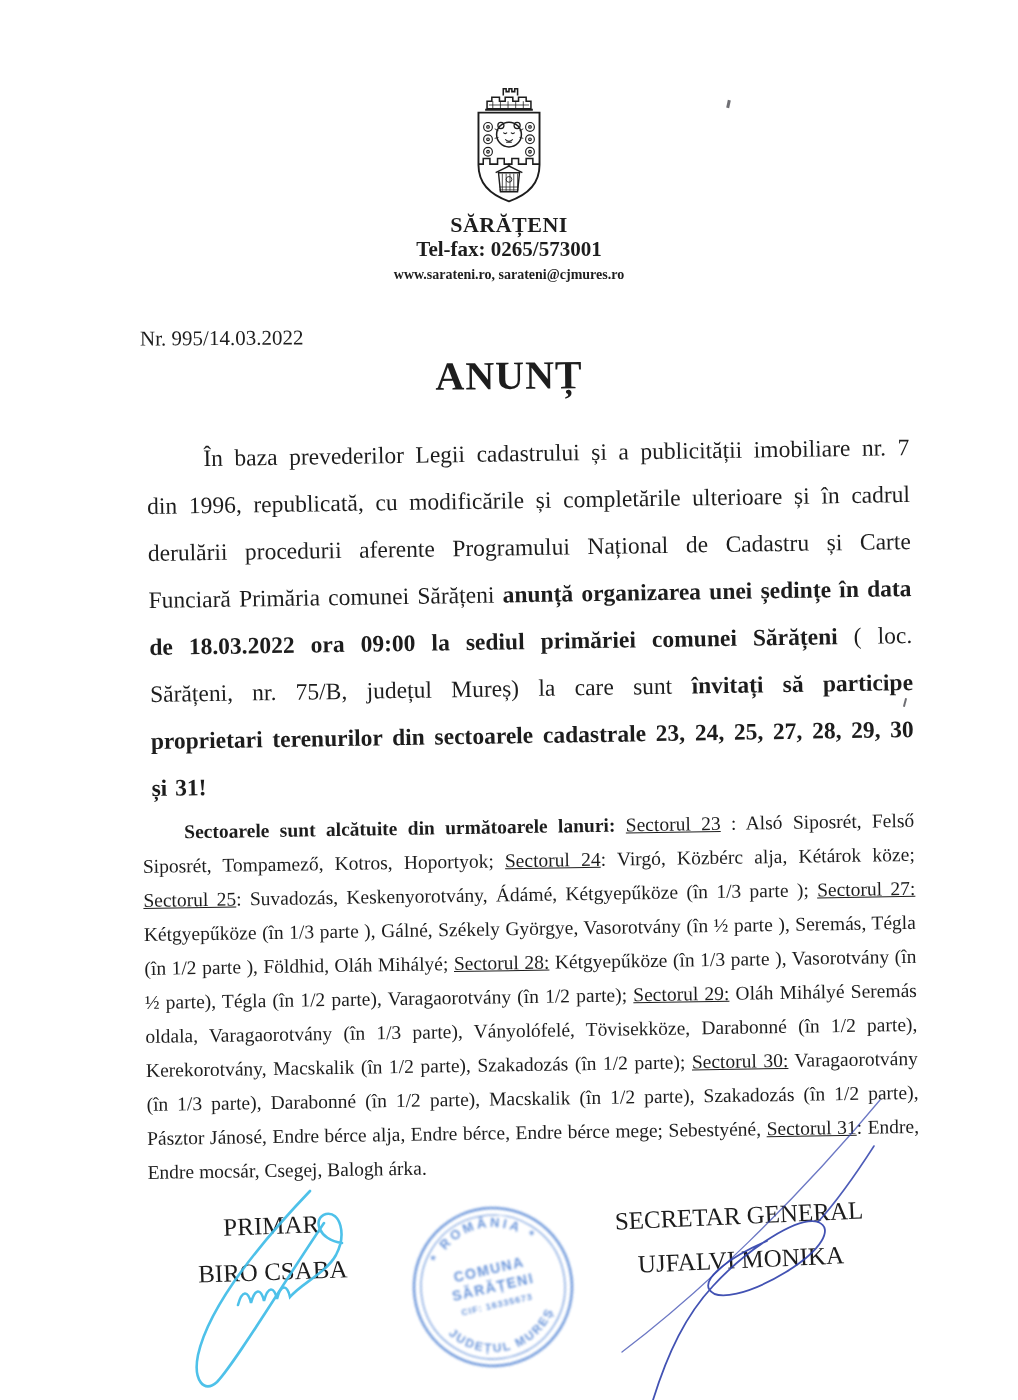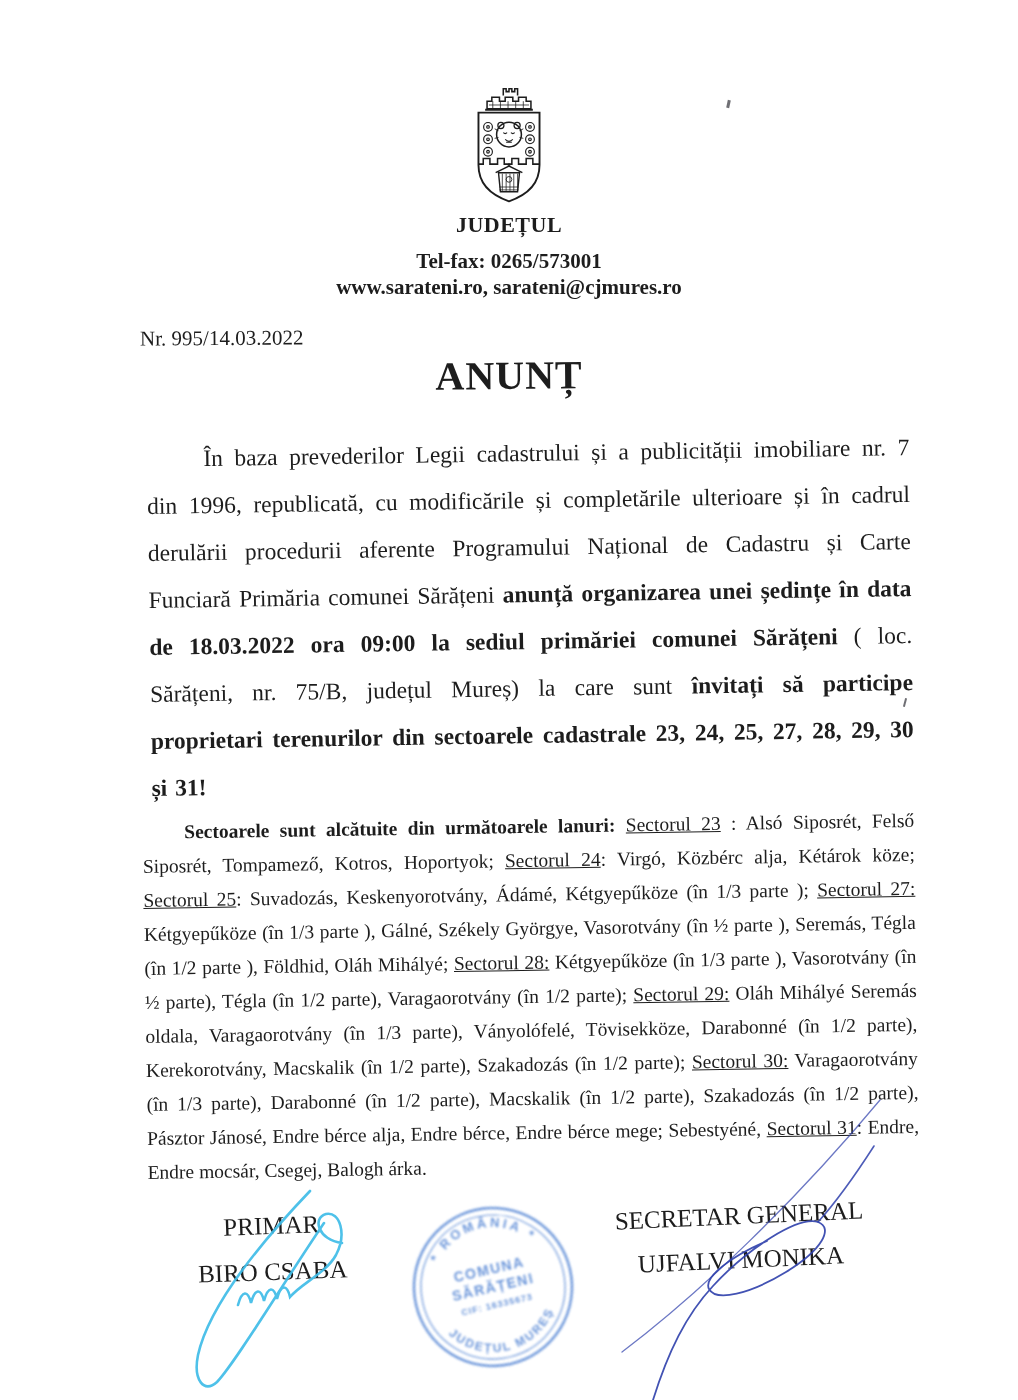--- a/index.html
+++ b/index.html
@@ -12,22 +12,22 @@
   }
   .sheet { position: absolute; inset: 0; width: 1018px; height: 1400px; }
 
   
   .hdr { position: absolute; top: 84px; left: 0; width: 100%; text-align: center; }
   .coa { display: block; margin: 0 auto 4px auto; }
   .hdr-line { font-weight: bold; margin: 0; }
   .hdr-country  { font-size: 22px; letter-spacing: .5px; line-height: 25px; }
   .hdr-county   { font-size: 22px; letter-spacing: .5px; line-height: 25px; }
   .hdr-commune  { font-size: 22px; letter-spacing: .5px; line-height: 25px; }
-  .hdr-telfax   { font-size: 21px; line-height: 25px; margin-top: 12px; }
-  .hdr-web      { font-size: 21px; line-height: 26px; }
+  .hdr-telfax   { font-size: 21px; line-height: 25px; }
+  .hdr-web      { font-size: 14px; line-height: 26px; }
 
   
   .nr-line { position: absolute; left: 140px; top: 326px; font-size: 21px; transform: rotate(-0.4deg); }
   .doc-title {
     position: absolute; top: 352px; left: 0; width: 100%;
     text-align: center; font-size: 40px; font-weight: bold; letter-spacing: 1px;
     transform: rotate(-0.5deg);
   }
 
   
@@ -105,21 +105,21 @@
 
       <path d="M18 84 h5 v-6 h7 v6 h8 v-6 h7 v6 h8 v-6 h7 v6 h8 v-6 h7 v6 h7" stroke-width="1.6"></path>
 
       <path d="M36 93 L50 86 L64 93" stroke-width="1.5"></path>
       <path d="M48.5 86 h3 M50 86 v-3" stroke-width="1.2"></path>
       <path d="M39 93 h22 l-2 20 h-18 Z" stroke-width="1.5"></path>
       <path d="M43 94 v18 M47 94 v18 M51 94 v18 M55 94 v18 M59 94 v17" stroke-width="0.8"></path>
       <path d="M40 108 h20 M40 111 h20" stroke-width="0.8"></path>
       <circle cx="50" cy="100" r="3" stroke-width="0.9"></circle>
     </svg>
-    <p class="hdr-line hdr-country">JUDEȚUL</p>
+    <p class="hdr-line hdr-country">SĂRĂȚENI</p>
     <p class="hdr-line hdr-telfax">Tel-fax: 0265/573001</p>
     <p class="hdr-line hdr-web">www.sarateni.ro, sarateni@cjmures.ro</p>
   </div>
 
   <div class="nr-line">Nr. 995/14.03.2022</div>
   <div class="doc-title">ANUNȚ</div>
 
   <p class="para1"><span>În baza prevederilor Legii cadastrului și a publicității imobiliare nr. 7 din 1996, republicată, cu modificările și completările ulterioare și în cadrul derulării procedurii aferente Programului Național de Cadastru și Carte Funciară Primăria comunei Sărățeni </span><span class="b">anunță organizarea unei ședințe în data de 18.03.2022 ora 09:00 la sediul primăriei comunei Sărățeni</span><span> ( loc. Sărățeni, nr. 75/B, județul Mureș) la care sunt </span><span class="b">învitați să participe proprietari terenurilor din sectoarele cadastrale 23, 24, 25, 27, 28, 29, 30 și 31!</span></p>
 
   <p class="para2"><span class="b">Sectoarele sunt alcătuite din următoarele lanuri: </span><span class="u">Sectorul 23</span><span> : Alsó Siposrét, Felső Siposrét, Tompamező, Kotros, Hoportyok; </span><span class="u">Sectorul 24</span><span>: Virgó, Közbérc alja, Kétárok köze; </span><span class="u">Sectorul 25</span><span>: Suvadozás, Keskenyorotvány, Ádámé, Kétgyepűköze (în 1/3 parte ); </span><span class="u">Sectorul 27:</span><span> Kétgyepűköze (în 1/3 parte ), Gálné, Székely Györgye, Vasorotvány (în ½ parte ), Seremás, Tégla (în 1/2 parte ), Földhid, Oláh Mihályé; </span><span class="u">Sectorul 28:</span><span> Kétgyepűköze (în 1/3 parte ), Vasorotvány (în ½ parte), Tégla (în 1/2 parte), Varagaorotvány (în 1/2 parte); </span><span class="u">Sectorul 29:</span><span> Oláh Mihályé Seremás oldala, Varagaorotvány (în 1/3 parte), Ványolófelé, Tövisekköze, Darabonné (în 1/2 parte), Kerekorotvány, Macskalik (în 1/2 parte), Szakadozás (în 1/2 parte); </span><span class="u">Sectorul 30:</span><span> Varagaorotvány (în 1/3 parte), Darabonné (în 1/2 parte), Macskalik (în 1/2 parte), Szakadozás (în 1/2 parte), Pásztor Jánosé, Endre bérce alja, Endre bérce, Endre bérce mege; Sebestyéné, </span><span class="u">Sectorul 31</span><span>: Endre, Endre mocsár, Csegej, Balogh árka.</span></p>

